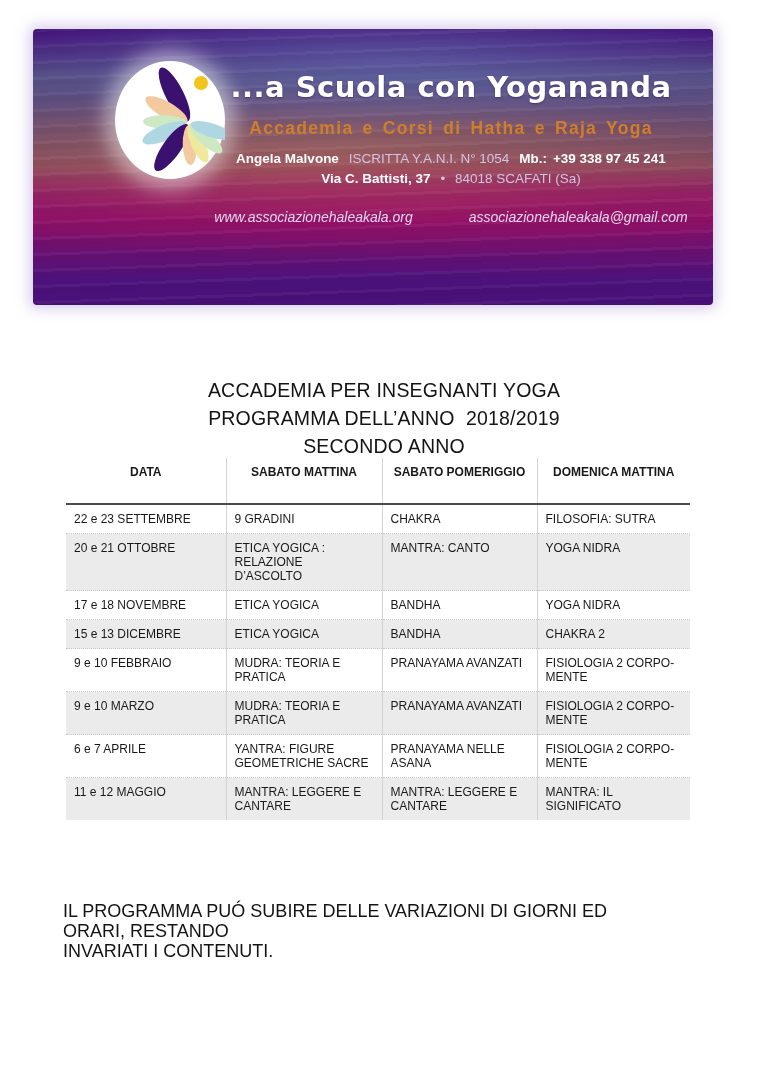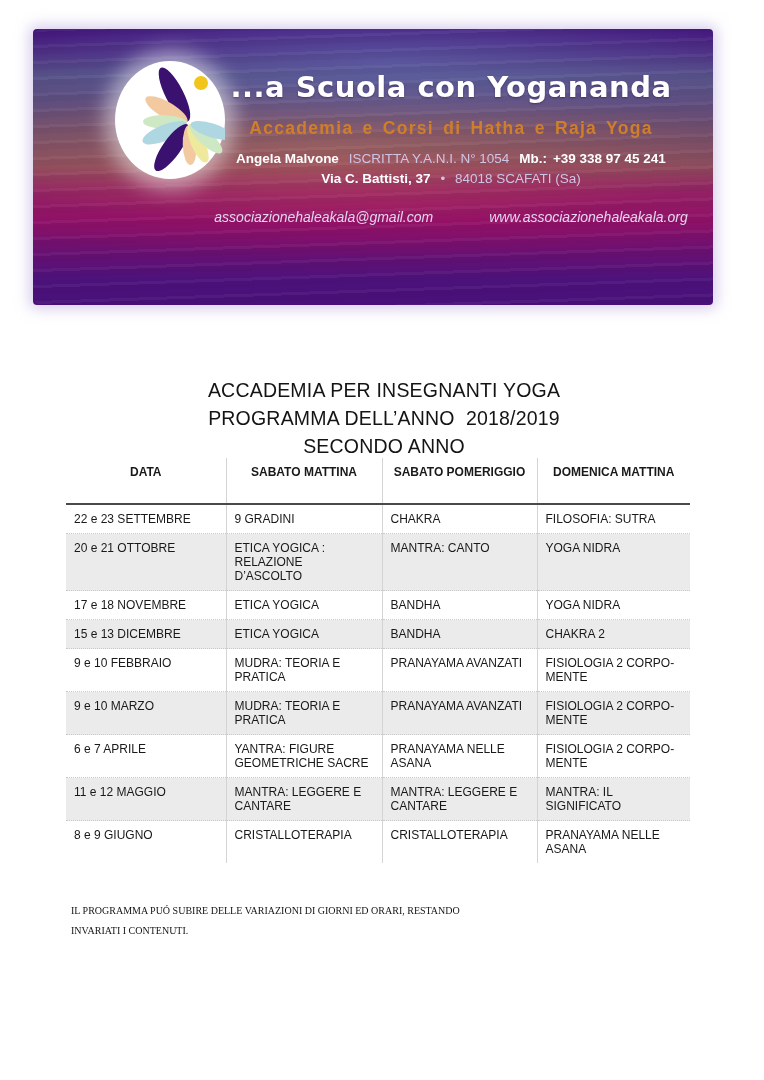--- a/index.html
+++ b/index.html
@@ -90,24 +90,23 @@
     vertical-align:top;
     padding:7px 13px 7px 8px;
     border-bottom:1px dotted #c9c9c9;
   }
   table.schedule td + td, table.schedule th + th{border-left:1px solid #d4d4d4;}
   table.schedule th{border-left-color:transparent;}
   table.schedule tbody tr:nth-child(even){background:#ebebeb;}
   table.schedule tbody tr:last-child td{border-bottom:none;}
 
   .footer-note{
-    position:absolute;top:901px;left:71px;width:610px;
-    font-size:10px;line-height:20px;color:#141414;
+    position:absolute;top:901px;left:63px;width:610px;
+    font-size:18px;line-height:20px;color:#141414;
     white-space:pre-line;
-    font-family:Liberation Serif, serif;
   }
 </style>
 </head>
 <body>
 
 <div class="page">
 
   <div class="banner">
     <div class="logo-circle">
       <svg viewBox="0 0 110 118">
@@ -150,22 +149,22 @@
         <span class="b">Angela Malvone</span>
         <span>ISCRITTA Y.A.N.I. N° 1054</span>
         <span class="b">Mb.:</span><span class="b">+39 338 97 45 241</span>
       </div>
       <div class="banner-address">
         <span class="b">Via C. Battisti, 37</span>
         <span>•</span>
         <span>84018 SCAFATI (Sa)</span>
       </div>
       <div class="banner-web">
+        <span>www.associazionehaleakala.org</span>
         <span>associazionehaleakala@gmail.com</span>
-        <span>www.associazionehaleakala.org</span>
       </div>
     </div>
   </div>
 
   <div class="doc-title">
     <div>ACCADEMIA PER INSEGNANTI YOGA</div>
     <div class="keep-space">PROGRAMMA DELL’ANNO  2018/2019</div>
     <div>SECONDO ANNO</div>
   </div>
 
@@ -226,25 +225,19 @@
           <td>YANTRA: FIGURE GEOMETRICHE SACRE</td>
           <td>PRANAYAMA NELLE ASANA</td>
           <td>FISIOLOGIA 2 CORPO-MENTE</td>
         </tr>
         <tr>
           <td>11 e 12 MAGGIO</td>
           <td>MANTRA: LEGGERE E CANTARE</td>
           <td>MANTRA: LEGGERE E CANTARE</td>
           <td>MANTRA: IL SIGNIFICATO</td>
         </tr>
-        <tr>
-          <td>8 e 9 GIUGNO</td>
-          <td>CRISTALLOTERAPIA</td>
-          <td>CRISTALLOTERAPIA</td>
-          <td>PRANAYAMA NELLE ASANA</td>
-        </tr>
       </tbody>
   </table>
 
   <div class="footer-note">IL PROGRAMMA PUÓ SUBIRE DELLE VARIAZIONI DI GIORNI ED ORARI, RESTANDO
 INVARIATI I CONTENUTI.</div>
 
 </div>
 
 </body></html>

